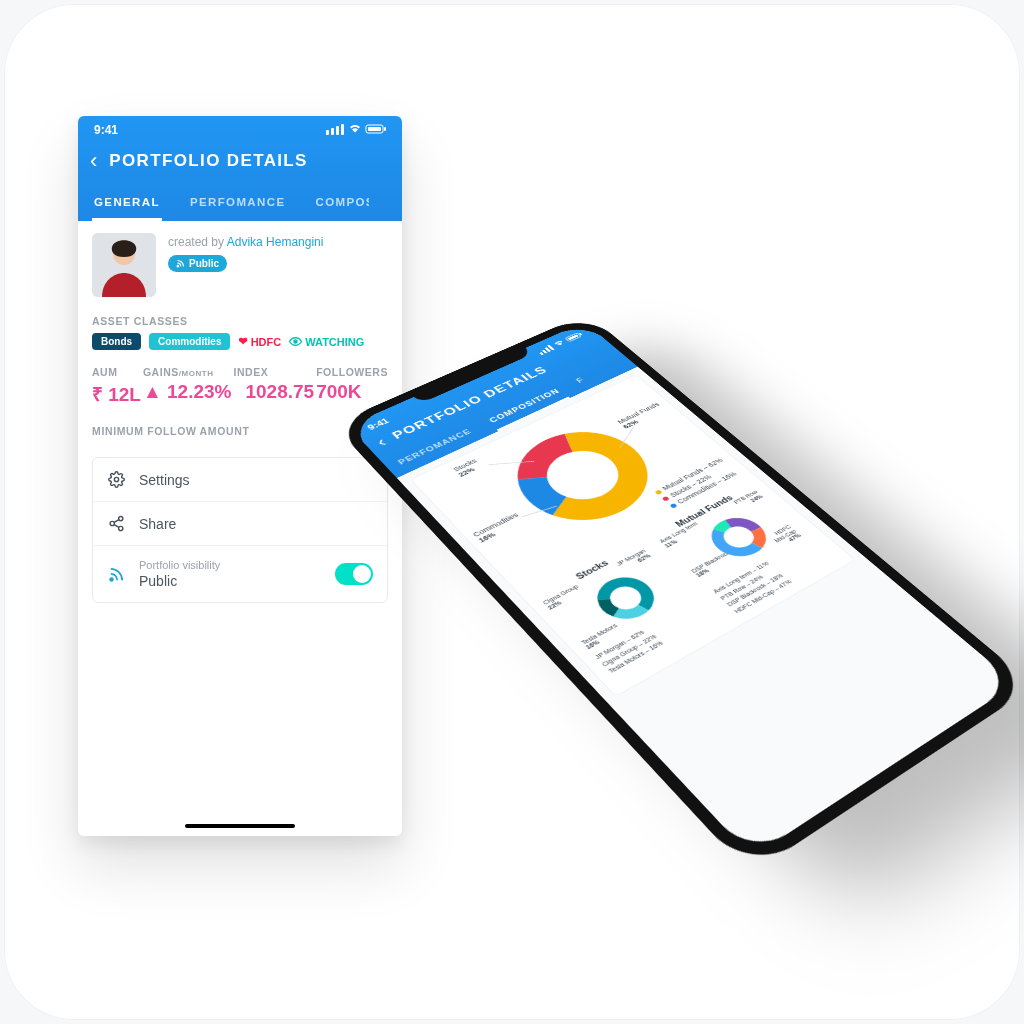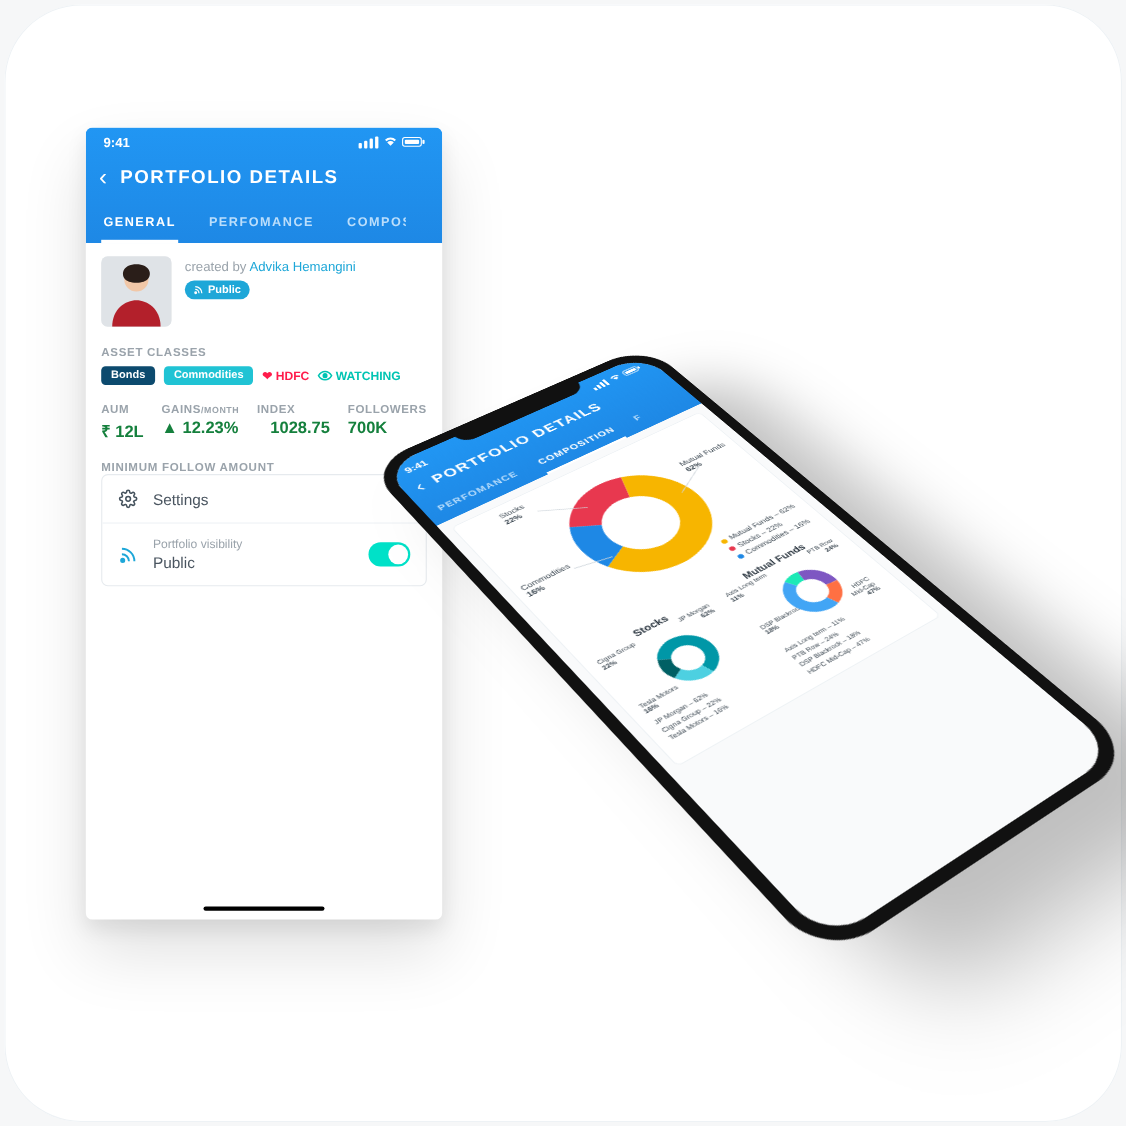--- a/index.html
+++ b/index.html
@@ -41,24 +41,24 @@
         padding:3px 8px; border-radius:10px;}
   .lab{ font-size:10.5px; letter-spacing:.06em; color:#9aa3ab; font-weight:700; margin-top:18px;}
   .chips{ display:flex; align-items:center; gap:8px; margin-top:6px; font-size:11px; font-weight:800;}
   .chip{ color:#fff; padding:3px 9px; border-radius:4px; font-size:10px;}
   .bonds{ background:#0c4a6e;} .comm{ background:#20c3d4;}
   .mine{ color:#ff1c4b; display:flex; align-items:center; gap:3px;}
   .watch{ color:#00c4b3; display:flex; align-items:center; gap:3px;}
   .stats{ display:flex; justify-content:space-between; margin-top:16px; font-size:10.5px;}
   .stats .h{ color:#9aa3ab; font-weight:700; letter-spacing:.05em;}
   .stats .h sub{font-size:8px; vertical-align:baseline}
-  .stats .v{ color:#15803d; font-weight:600; font-size:15px; margin-top:3px;}
+  .stats .v{ color:#ec4899; font-weight:600; font-size:19px; margin-top:3px;}
   .gain{ color:#00c77d;} .idx{ color:#20c3d4;margin-left:12px;}
   .mfa{ font-size:15px; font-weight:600; margin-top:4px; color:#3a4650;}
-  .card{ border:1px solid #e6eaee; border-radius:6px; overflow:hidden;}
+  .card{ border:1px solid #e6eaee; border-radius:6px; margin-top:20px; overflow:hidden;}
   .row{ display:flex; align-items:center; gap:14px; padding:13px 14px; font-size:14px; color:#4a5560;}
   .row + .row{ border-top:1px solid #eef2f5;}
   .row .icon{ width:18px; color:#45525d; display:flex; justify-content:center;}
   .row .txt small{ display:block; font-size:11px; color:#9aa3ab; margin-bottom:2px;}
   .row.accent{ border-left:3px solid #00e1c8; padding-left:11px;}
   .row.accent .icon{color:#00e1c8}
   .toggle{ margin-left:auto; width:38px; height:22px; border-radius:11px; background:#00e1c8; position:relative;}
   .toggle::after{ content:""; position:absolute; top:2px; right:2px; width:18px; height:18px; border-radius:50%; background:#fff;}
   .homebar{ height:4px; width:110px; background:#000; border-radius:3px; margin:8px auto 8px;}
 
@@ -186,20 +186,31 @@
       <div class="row">
         <span class="icon">
           <svg width="17" height="17" viewBox="0 0 24 24" fill="none" stroke="currentColor" stroke-width="2">
             <circle cx="12" cy="12" r="3"></circle>
                 <path d="M19.4 15a1.7 1.7 0 0 0 .34 1.87l.06.06a2 2 0 1 1-2.83 2.83l-.06-.06a1.7 1.7 0 0 0-1.87-.34 1.7 1.7 0 0 0-1 1.55V21a2 2 0 1 1-4 0v-.09a1.7 1.7 0 0 0-1.11-1.55 1.7 1.7 0 0 0-1.87.34l-.06.06a2 2 0 1 1-2.83-2.83l.06-.06a1.7 1.7 0 0 0 .34-1.87 1.7 1.7 0 0 0-1.55-1H3a2 2 0 1 1 0-4h.09a1.7 1.7 0 0 0 1.55-1.11 1.7 1.7 0 0 0-.34-1.87l-.06-.06a2 2 0 1 1 2.83-2.83l.06.06a1.7 1.7 0 0 0 1.87.34H9a1.7 1.7 0 0 0 1-1.55V3a2 2 0 1 1 4 0v.09a1.7 1.7 0 0 0 1 1.55 1.7 1.7 0 0 0 1.87-.34l.06-.06a2 2 0 1 1 2.83 2.83l-.06.06a1.7 1.7 0 0 0-.34 1.87V9a1.7 1.7 0 0 0 1.55 1H21a2 2 0 1 1 0 4h-.09a1.7 1.7 0 0 0-1.55 1z"></path>
               </svg>
             </span>
         <span>Settings</span>
       </div>
       <div class="row">
+        <span class="icon">
+          <svg width="17" height="17" viewBox="0 0 24 24" fill="none" stroke="currentColor" stroke-width="2">
+            <circle cx="18" cy="5" r="3"></circle>
+                <circle cx="6" cy="12" r="3"></circle>
+                <circle cx="18" cy="19" r="3"></circle>
+            <path d="M8.6 13.5l6.8 4M15.4 6.5l-6.8 4"></path>
+              </svg>
+            </span>
+        <span>Share</span>
+      </div>
+      <div class="row">
         <span class="icon" style="color:#1ea7d8">
           <svg width="17" height="17" viewBox="0 0 24 24" fill="none" stroke="currentColor" stroke-width="2.5">
             <path d="M4 11a9 9 0 0 1 9 9M4 4a16 16 0 0 1 16 16"></path>
                 <circle cx="5" cy="19" r="2" fill="currentColor"></circle>
               </svg>
             </span>
         <span class="txt"><small>Portfolio visibility</small><span>Public</span></span>
         <span class="toggle"></span>
       </div>
     </div>

